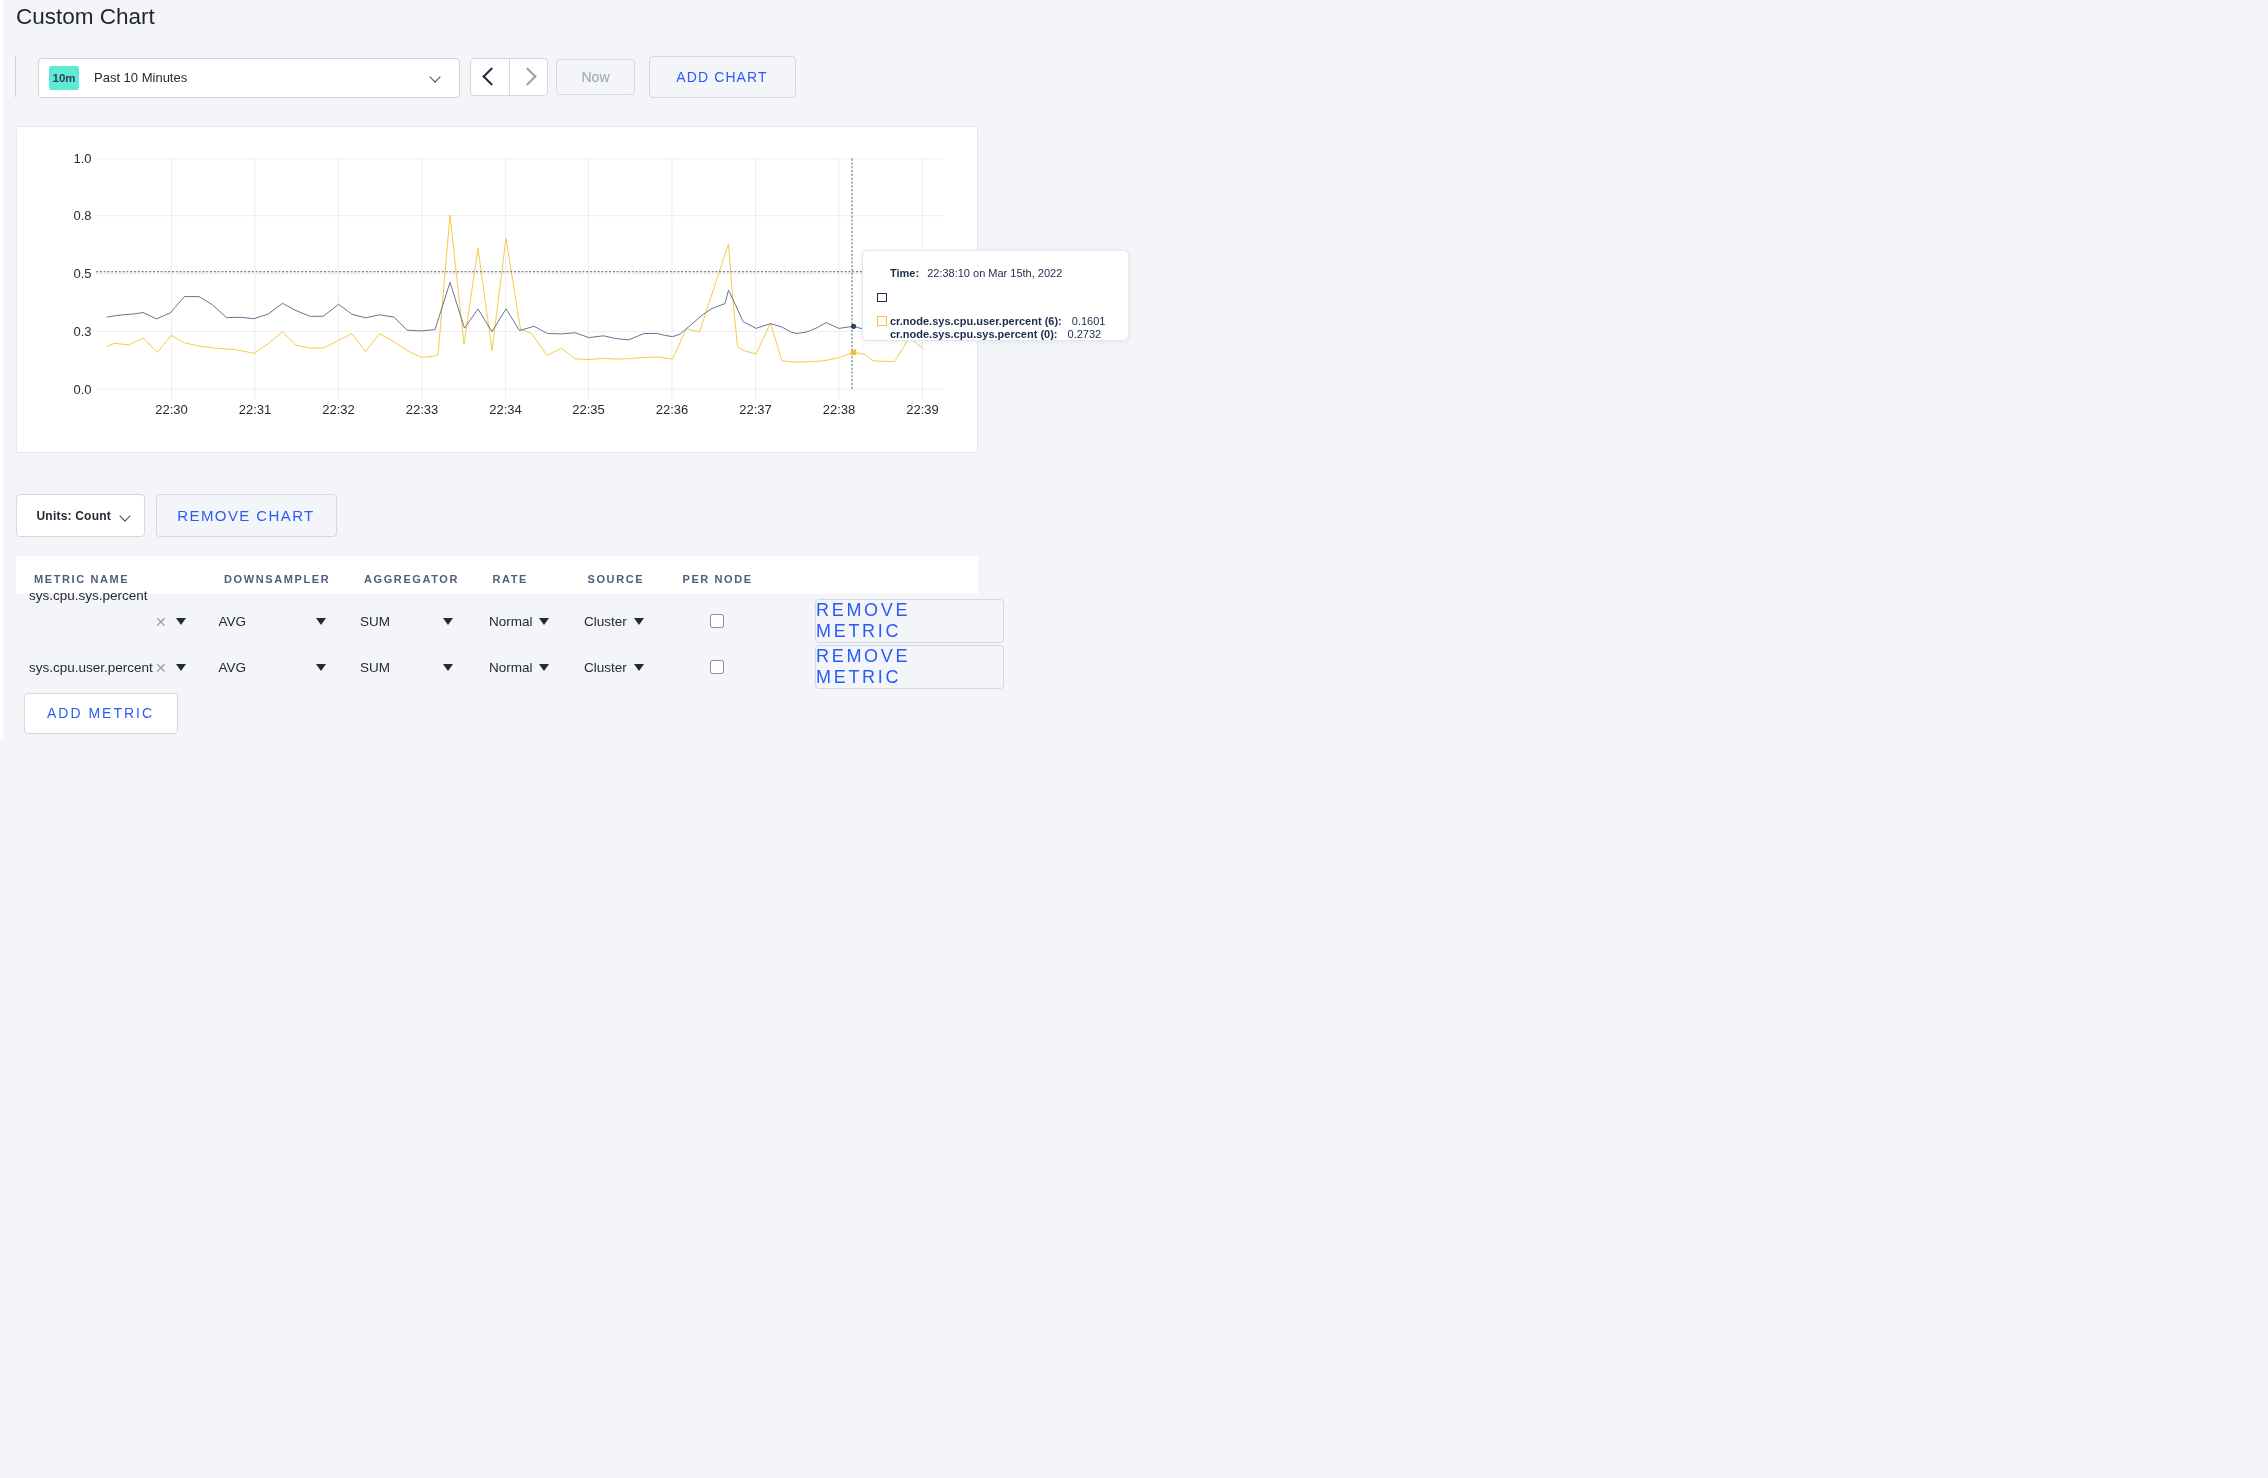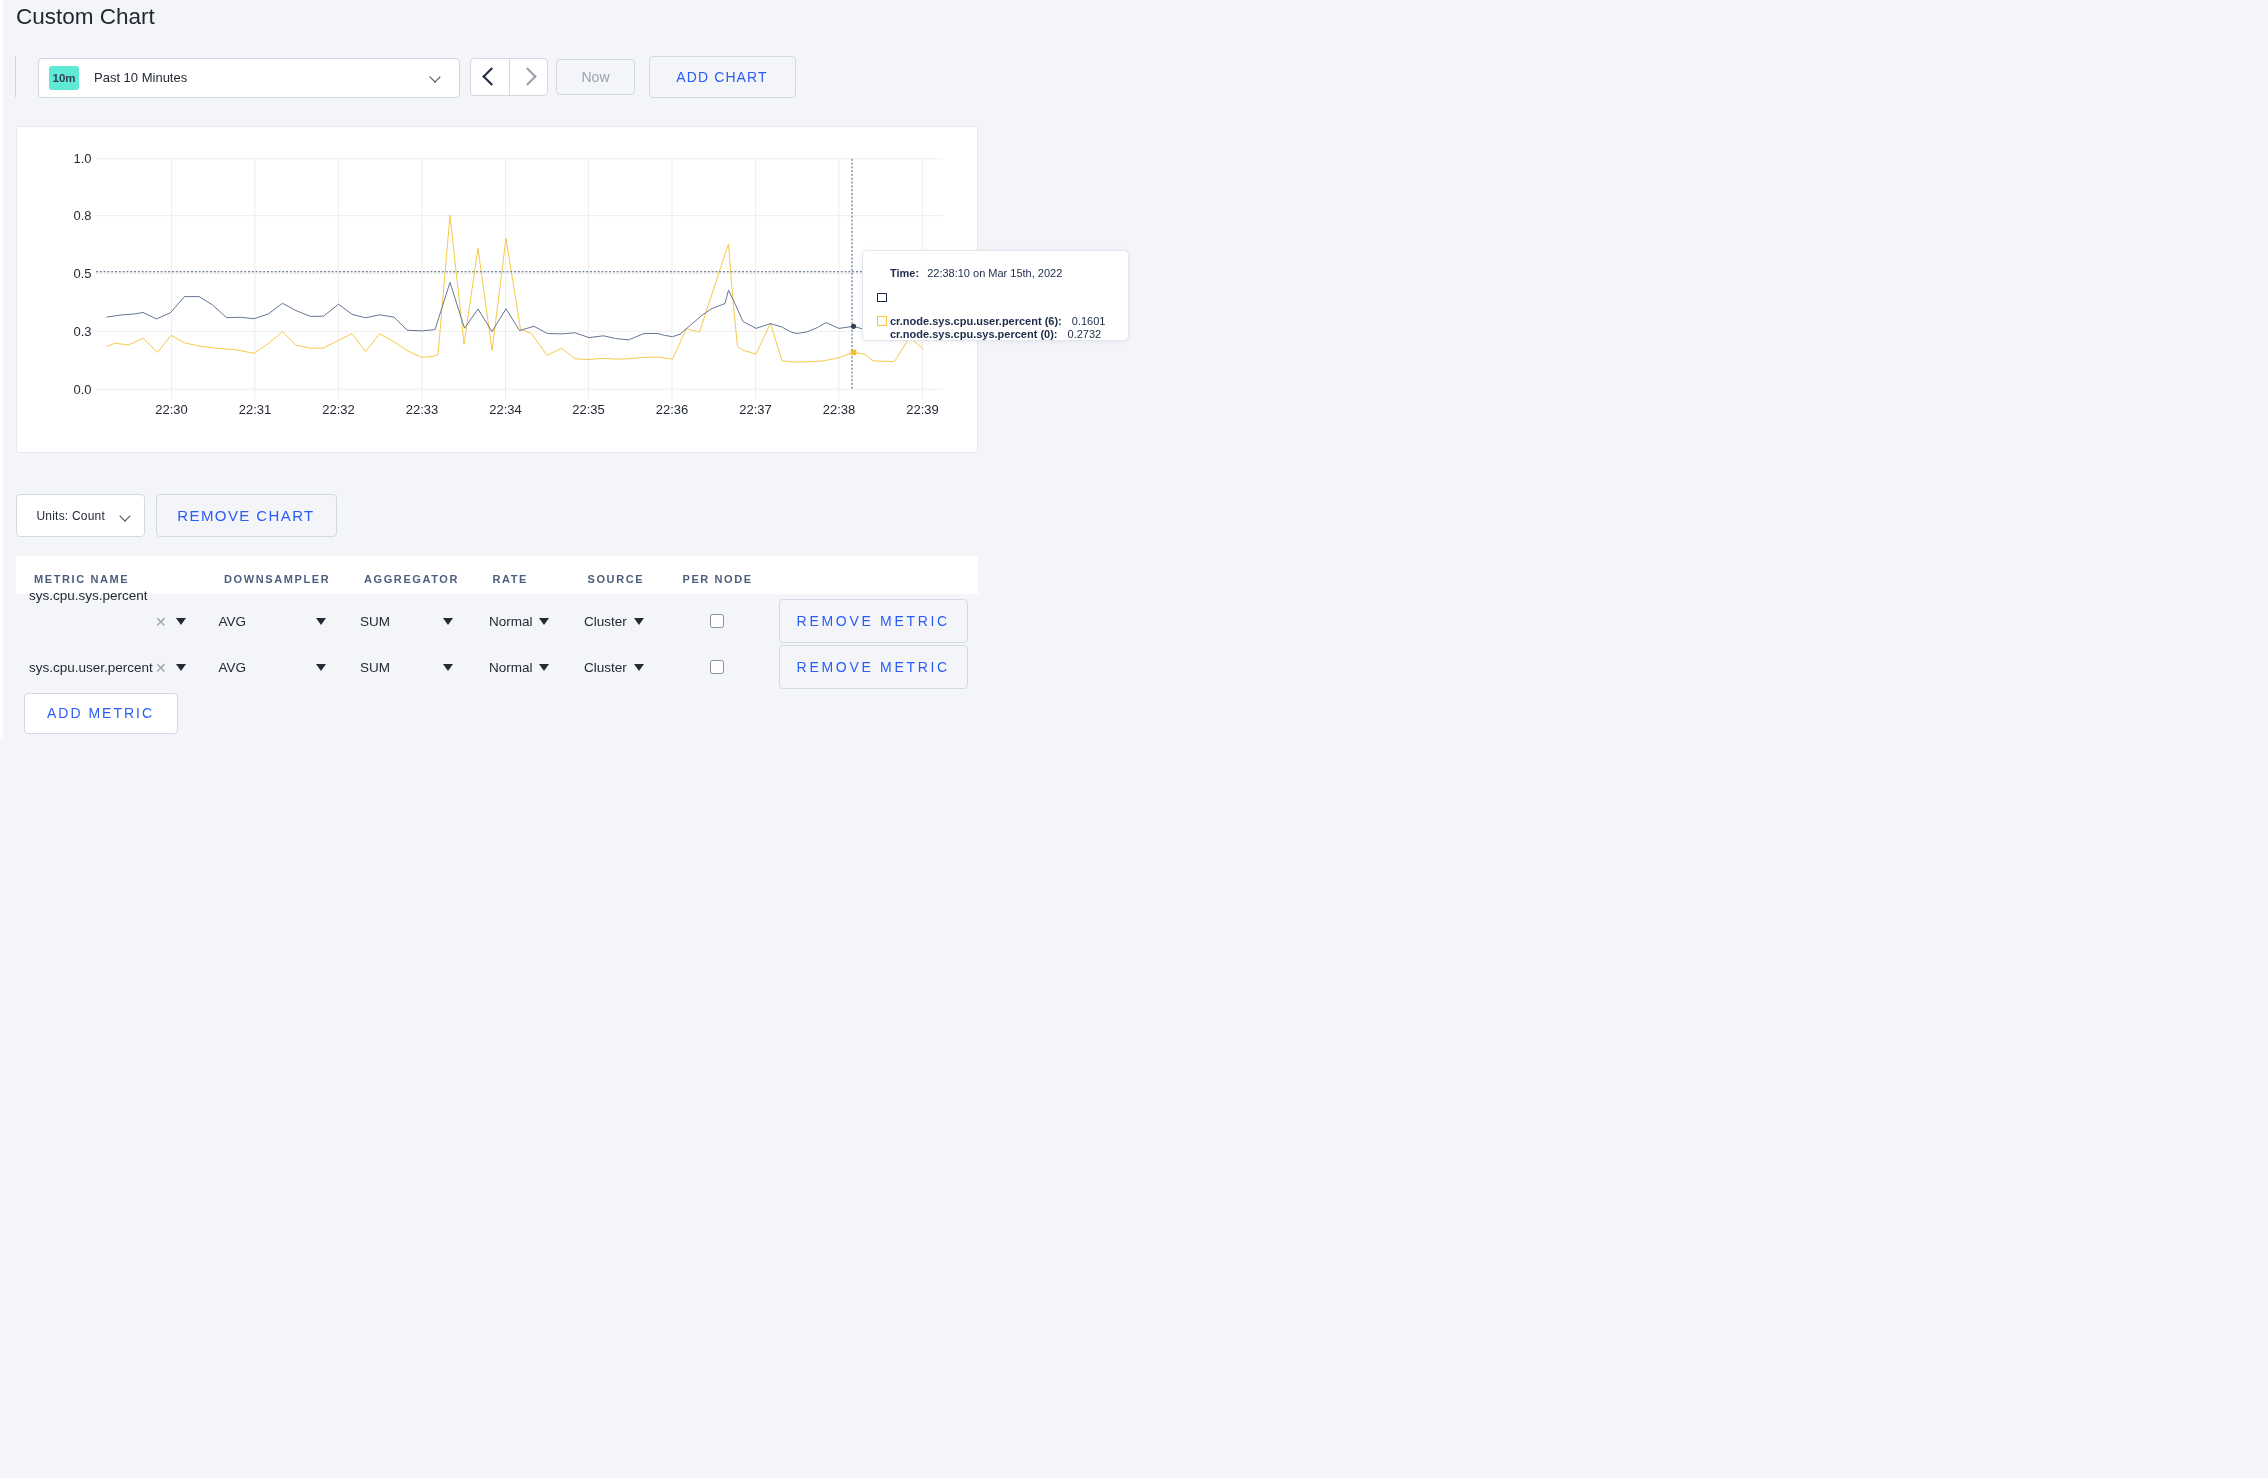--- a/index.html
+++ b/index.html
@@ -21,30 +21,30 @@
   #arrowL{left:485px;border-left:2.6px solid #1f2c44;border-bottom:2.6px solid #1f2c44;transform:rotate(45deg);}
   #arrowR{left:521px;border-right:2.6px solid #9aa1ae;border-top:2.6px solid #9aa1ae;transform:rotate(45deg);}
   #nowbtn{left:556px;top:58.5px;width:79px;height:36px;font-size:14px;color:#9aa3b2;}
   #addchart{left:648.5px;top:56px;width:147px;height:42px;font-size:14px;font-weight:400;letter-spacing:1.1px;color:#2a5cf4;}
   #card{left:15.5px;top:126px;width:962px;height:327px;background:#fff;border:1px solid #e6e8ee;border-radius:3px;box-sizing:border-box;}
   #tooltip{left:862px;top:250px;width:267px;height:91px;background:#fff;border:1px solid #e3e6ec;border-radius:5px;box-shadow:0 1px 5px rgba(30,40,70,.07);box-sizing:border-box;text-align:right;}
   .ttrow{position:absolute;left:27px;white-space:nowrap;font-size:11px;line-height:13px;color:#1c2b4a;}
   .ttrow b{font-weight:bold;}
   .sq{position:absolute;left:14px;width:9.5px;height:9.5px;border-width:1.5px;border-style:solid;background:#fff;box-sizing:border-box;}
   #unitsbtn{left:15.5px;top:494px;width:129.5px;height:43px;background:#fff;border:1px solid #d4d8e1;border-radius:4px;box-sizing:border-box;display:flex;align-items:center;}
-  #unitstext{margin-left:20px;font-size:12px;font-weight:normal;letter-spacing:0.2px;color:#242a35;}
+  #unitstext{margin-left:20px;font-size:12px;font-weight:bold;letter-spacing:0.2px;color:#242a35;}
   #unitschev{position:absolute;left:121px;top:512px;}
   #removechart{left:155.5px;top:494px;width:181px;height:43px;font-size:15px;font-weight:400;letter-spacing:1.4px;color:#2a5cf4;}
   #thead{left:15.5px;top:556px;width:962px;height:38px;background:#fff;}
   .th{position:absolute;top:16.5px;font-size:11px;font-weight:bold;letter-spacing:1.6px;color:#4c5e7e;}
   .cell{position:absolute;font-size:13.5px;color:#242a35;white-space:nowrap;}
   .tri{position:absolute;width:0;height:0;border-left:5.5px solid transparent;border-right:5.5px solid transparent;border-top:7px solid #242a35;}
   .xmark{position:absolute;font-size:14px;color:#9aa0ab;}
   .cb{position:absolute;width:14px;height:14px;background:#fff;border:1.5px solid #878d99;border-radius:2.5px;box-sizing:border-box;}
-  .rmbtn{font-size:14px;font-weight:400;letter-spacing:2.7px;color:#2a5cf4;background:transparent;}
+  .rmbtn{font-size:18px;font-weight:400;letter-spacing:2.7px;color:#2a5cf4;background:transparent;margin-left:36px;}
   #rm1{left:779px;top:598.5px;width:188.5px;height:44px;}
   #rm2{left:779px;top:645px;width:188.5px;height:44px;}
   #addmetric{left:23.5px;top:692.5px;width:154px;height:41px;font-size:14px;font-weight:400;letter-spacing:2px;color:#2a5cf4;background:#fff;}
 </style>
 </head>
 <body>
 <div id="page">
   <h1>Custom Chart</h1>
   <div class="abs" id="vdivider"></div>
   <div class="abs" id="dropdown">

